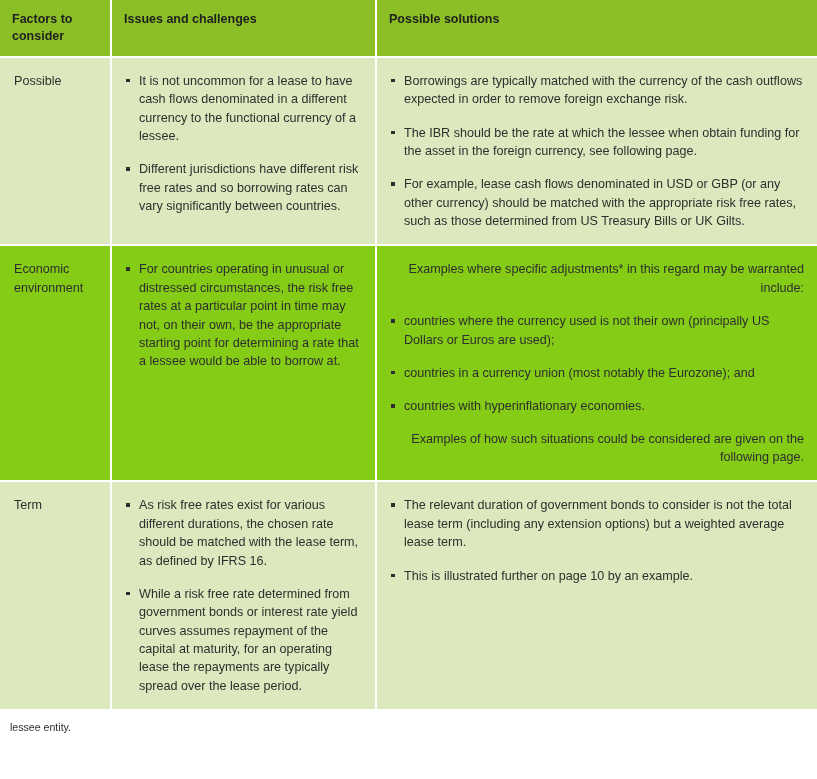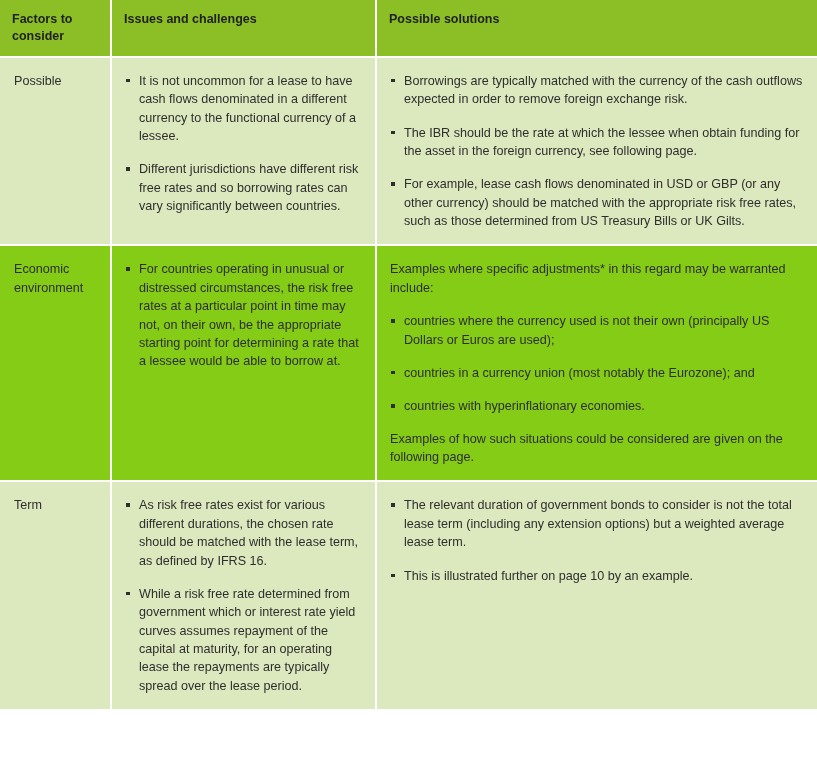--- a/index.html
+++ b/index.html
@@ -82,20 +82,21 @@
     position: absolute;
     left: 1px;
     top: 7px;
     width: 3.5px;
     height: 3.5px;
     background: #2e2e2e;
   }
 
   p.para {
     margin: 0 0 14px 0;
+    text-align: right;
   }
   p.para.last { margin-bottom: 0; }
   p.para.tight-after { margin-bottom: 15px; }
 
   .solution-block ul.bullets { margin: 0 0 14px 0; }
   .solution-block ul.bullets.last { margin-bottom: 0; }
 
   .footnote {
     font-size: 10.6px;
     line-height: 1.5;
@@ -165,32 +166,33 @@
             <p class="para last">Examples of how such situations could be considered are given on the following page.</p>
           </div>
         </td>
       </tr>
 
       <tr class="row-shade">
         <td class="factor-cell">Term</td>
         <td>
           <ul class="bullets">
             <li>As risk free rates exist for various different durations, the chosen rate should be matched with the lease term, as defined by IFRS 16.</li>
-            <li>While a risk free rate determined from government which or interest rate yield curves assumes repayment of the capital at maturity, for an operating lease the repayments are typically spread over the lease period.</li>
+            <li>While a risk free rate determined from government bonds or interest rate yield curves assumes repayment of the capital at maturity, for an operating lease the repayments are typically spread over the lease period.</li>
           </ul>
         </td>
         <td>
           <div class="solution-block">
             <ul class="bullets last">
               <li>The relevant duration of government bonds to consider is not the total lease term (including any extension options) but a weighted average lease term.</li>
               <li>This is illustrated further on page 10 by an example.</li>
             </ul>
           </div>
         </td>
       </tr>
 
     </tbody>
   </table>
 
   <div class="footnote">
+    <span class="fn-line2">lessee entity.</span>
   </div>
 
 </div>
 
 </body></html>

